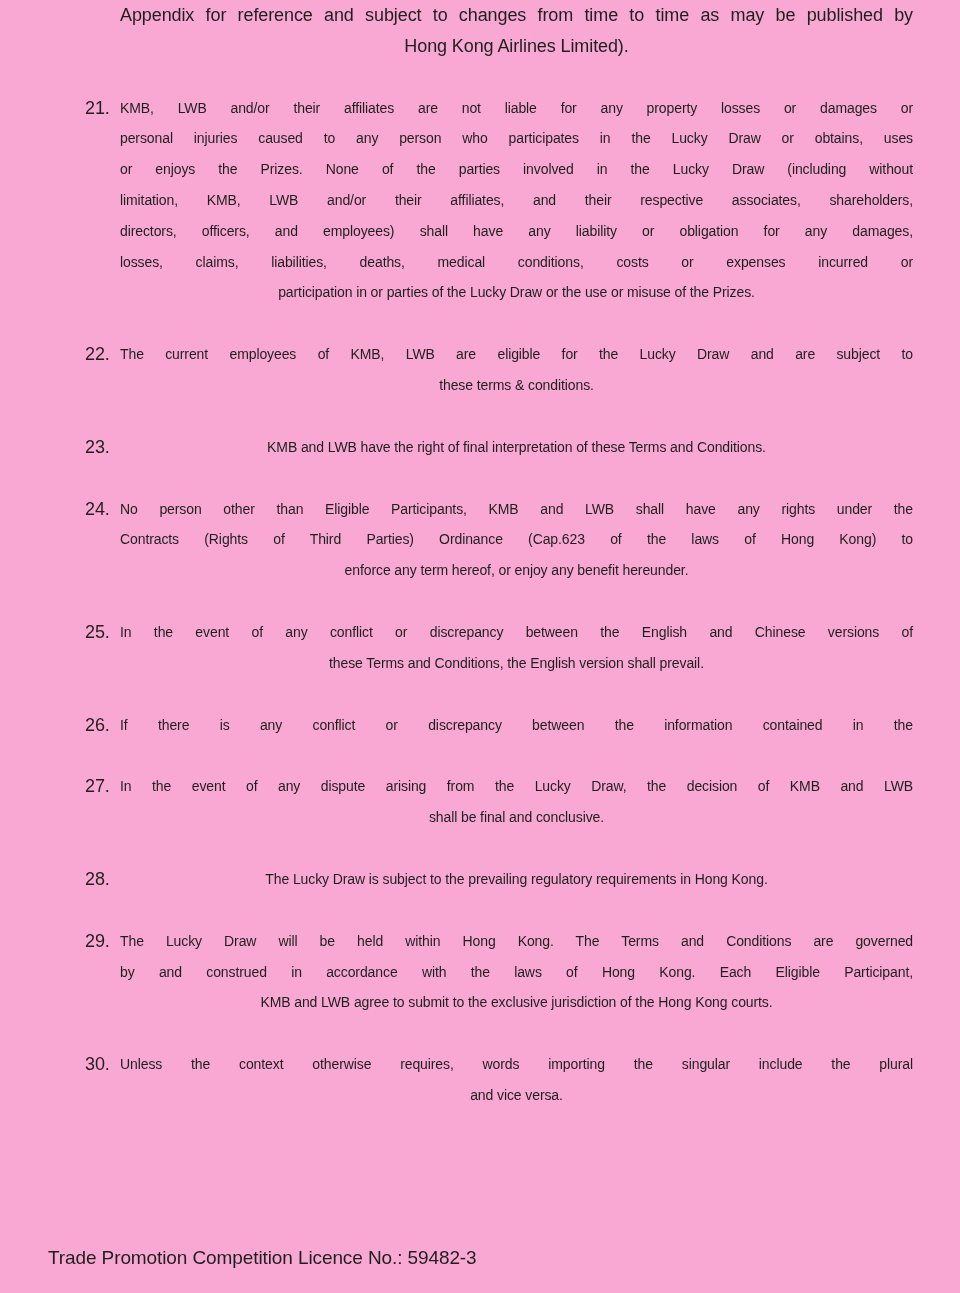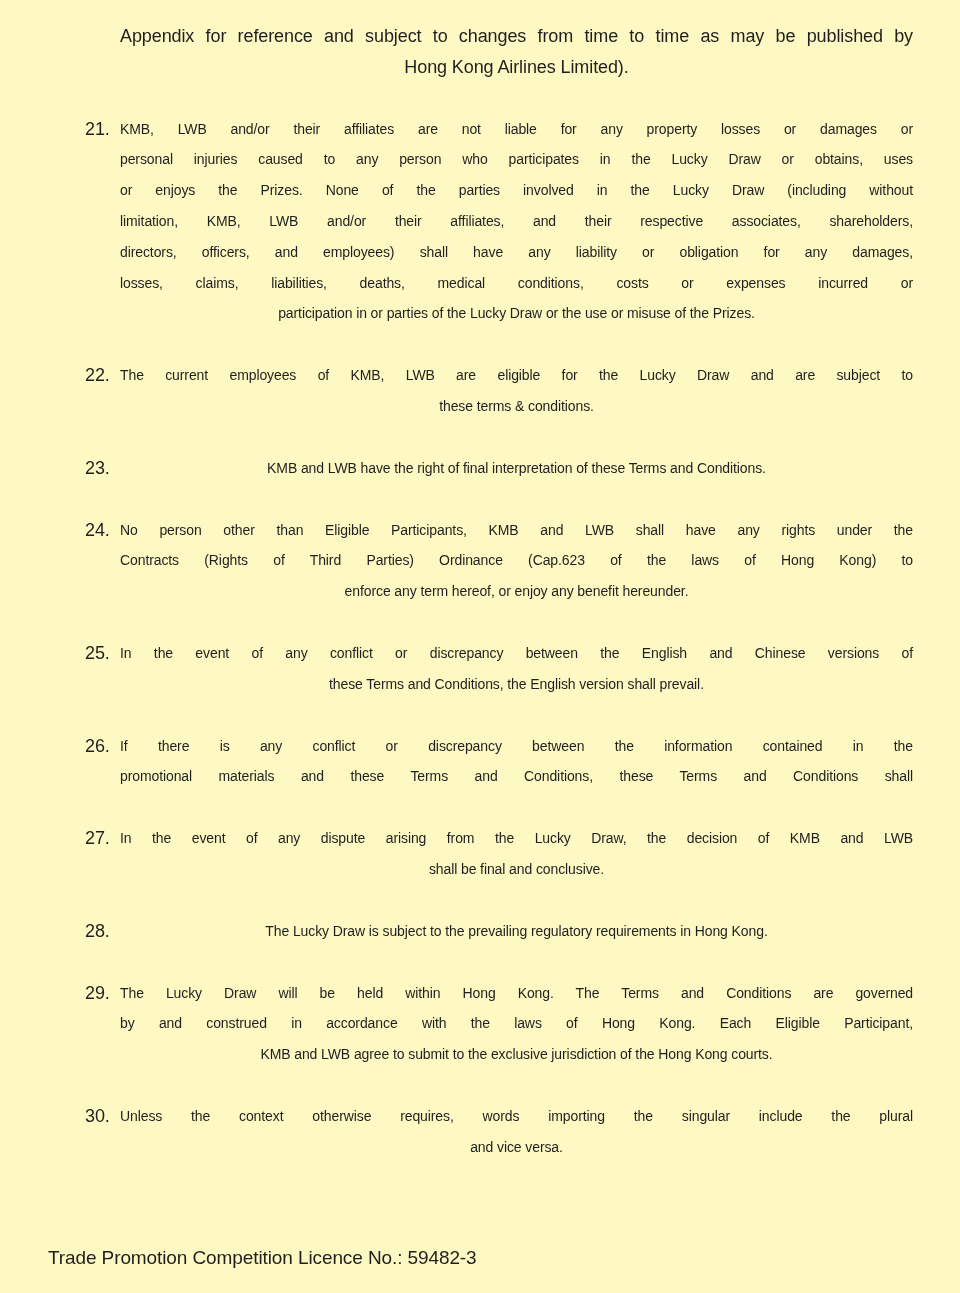--- a/index.html
+++ b/index.html
@@ -4,24 +4,23 @@
 <style>
   html, body {
     margin: 0;
     padding: 0;
     background: #ffffff;
   }
   .page {
     position: relative;
     width: 960px;
     height: 1293px;
-    background: #fef9c3;
+    background: #f9a8d4;
     overflow: hidden;
     box-sizing: border-box;
-    padding-top: 21px;
     font-family: "Liberation Sans", sans-serif;
     color: #1f1f1f;
   }
   .para {
     margin: 0 47px 31px 120px;
     font-size: 18px;
     line-height: 30.8px;
     letter-spacing: -0.1px;
   }
   .item {
@@ -112,21 +111,20 @@
     <div class="body">
       <div class="line j">In the event of any conflict or discrepancy between the English and Chinese versions of</div>
       <div class="line">these Terms and Conditions, the English version shall prevail.</div>
     </div>
   </div>
 
   <div class="item">
     <span class="num">26.</span>
     <div class="body">
       <div class="line j">If there is any conflict or discrepancy between the information contained in the</div>
-      <div class="line j">promotional materials and these Terms and Conditions, these Terms and Conditions shall</div>
     </div>
   </div>
 
   <div class="item">
     <span class="num">27.</span>
     <div class="body">
       <div class="line j">In the event of any dispute arising from the Lucky Draw, the decision of KMB and LWB</div>
       <div class="line">shall be final and conclusive.</div>
     </div>
   </div>

